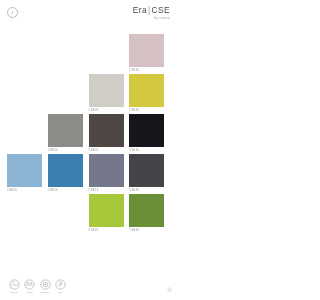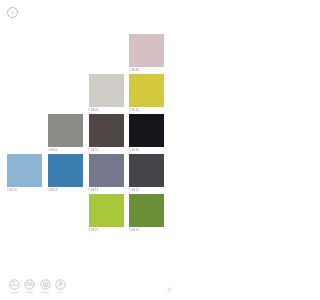--- a/index.html
+++ b/index.html
@@ -105,20 +105,26 @@
   }
 </style>
 </head>
 <body>
 
 <div class="page">
 
   <div class="header">
     <div class="page-badge">1</div>
 
+    <div class="brand">
+      <div class="brand-title">
+        <span>Era</span><span class="brand-sep">|</span><span>CSE</span>
+      </div>
+      <div class="brand-sub">by camira</div>
+    </div>
   </div>
 
   <div class="grid">
       <div class="row">
         <div class="cell empty">
           <span class="chip"></span>
         </div>
         <div class="cell empty">
           <span class="chip"></span>
         </div>

